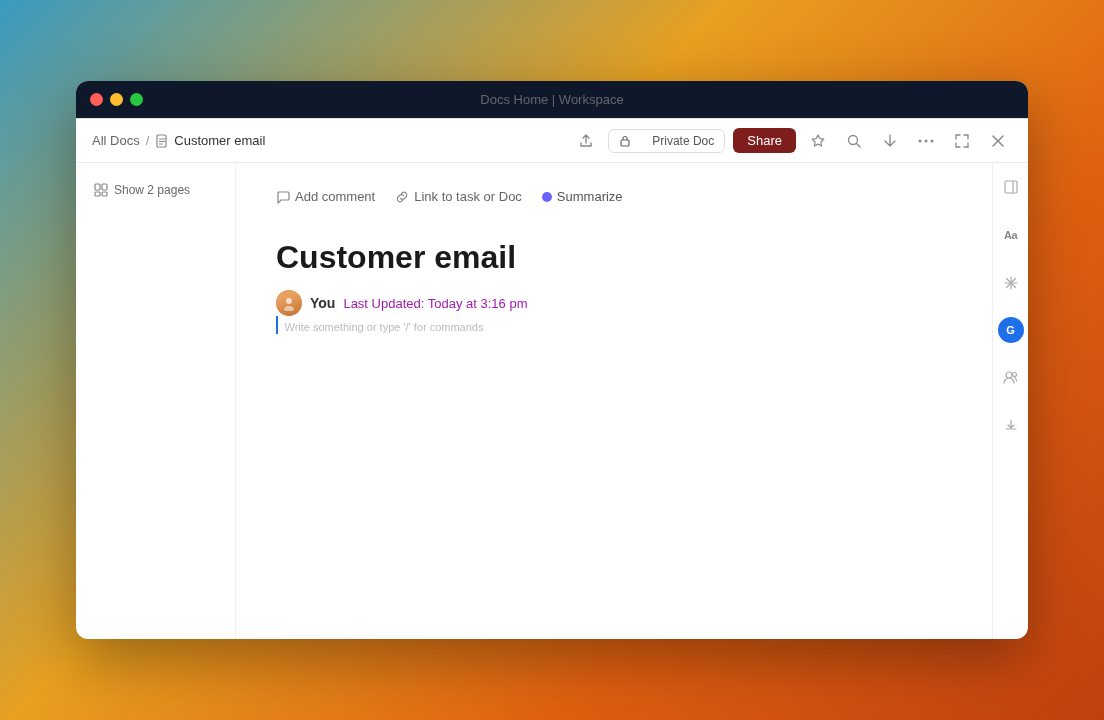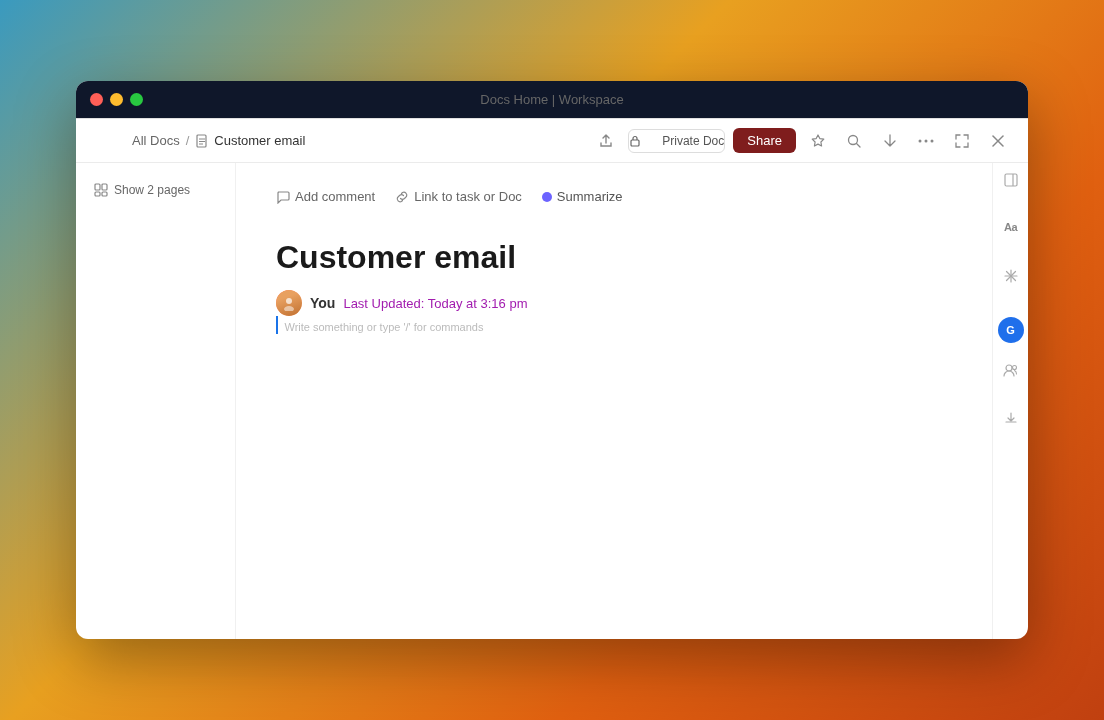--- a/index.html
+++ b/index.html
@@ -75,21 +75,20 @@
       display: flex;
       align-items: center;
       gap: 6px;
       flex: 1;
     }
 
     .breadcrumb-item {
       font-size: 13px;
       color: #666;
       cursor: pointer;
-      margin-left: 40px;
     }
 
     .breadcrumb-sep {
       font-size: 13px;
       color: #999;
     }
 
     .breadcrumb-current {
       display: flex;
       align-items: center;
@@ -124,21 +123,21 @@
       align-items: center;
       justify-content: center;
       color: #666;
       font-size: 14px;
     }
 
     .private-doc-badge {
       display: flex;
       align-items: center;
       gap: 21px;
-      padding: 4px 0;
+      padding: 4px 10px;
       border: 1px solid #ddd;
       border-radius: 6px;
       font-size: 12px;
       color: #555;
       cursor: pointer;
     }
 
     .share-btn {
       padding: 5px 14px;
       background: #7f1d1d;
@@ -305,21 +304,21 @@
       align-items: center;
       padding: 10px 0;
       gap: 20px;
       flex-shrink: 0;
     }
 
     .right-icon-btn {
       width: 28px;
       height: 28px;
       display: flex;
-      align-items: flex-start;
+      align-items: center;
       justify-content: center;
       color: #888;
       font-size: 14px;
       cursor: pointer;
       border-radius: 5px;
     }
 
     .ai-fab {
       width: 26px;
       height: 26px;

